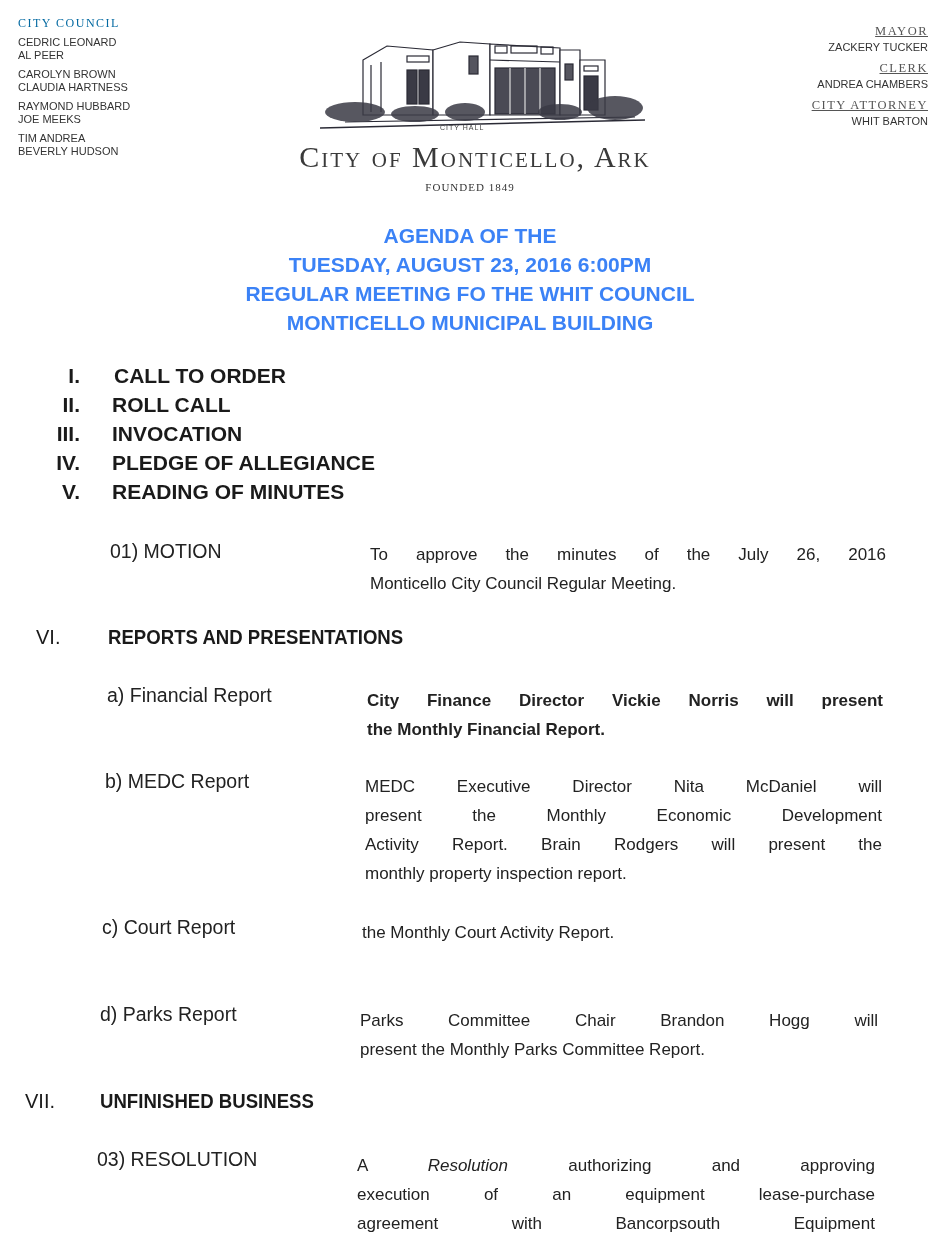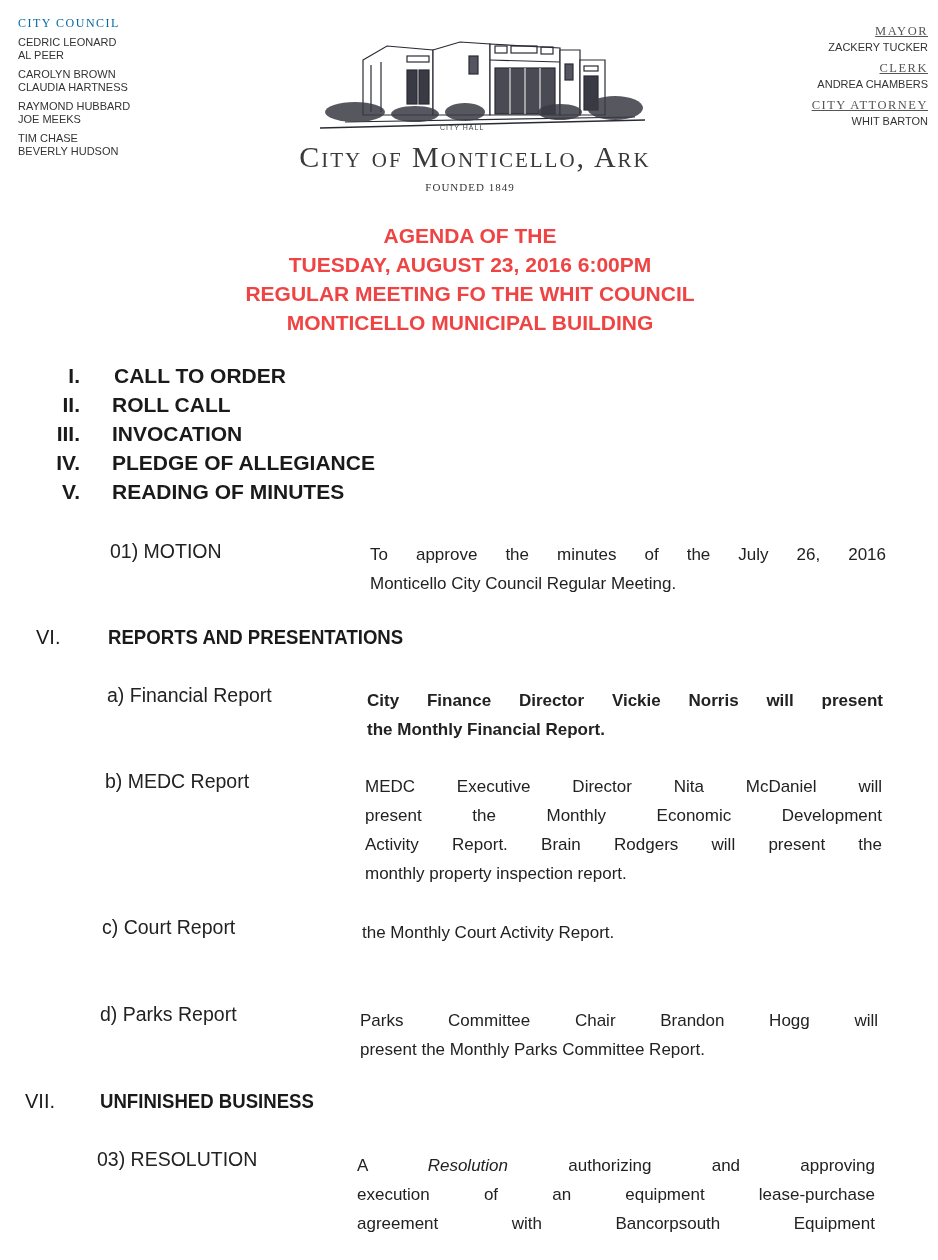--- a/index.html
+++ b/index.html
@@ -16,21 +16,21 @@
   .council-list .pair { margin-bottom: 7px; }
   .right-block { right: 10px; top: 24px; text-align: right; color: #333; }
   .right-block .role { font-family: "Liberation Serif", serif; font-size: 12.5px; letter-spacing: 1.5px; color: #555; margin-top: 8px; text-decoration: underline; }
   .right-block .role:first-child { margin-top: 0; }
   .right-block .name { font-size: 11px; margin-top: 2px; }
   .logo { left: 315px; top: 20px; width: 335px; height: 112px; }
   .city-hall-label { left: 440px; top: 124px; font-size: 7px; letter-spacing: 1px; color: #444; }
   .city-name { left: 210px; top: 140px; width: 530px; font-family: "Liberation Serif", serif; font-size: 30px; letter-spacing: 2px; color: #3a3a3a; text-align: center; font-variant: small-caps; white-space: nowrap; }
   .founded { left: 300px; top: 181px; width: 340px; text-align: center; font-family: "Liberation Serif", serif; font-size: 11px; letter-spacing: 1px; color: #333; }
   
-  .agenda-title { left: 150px; top: 221px; width: 640px; text-align: center; font-weight: bold; font-size: 21px; line-height: 29px; color: #ef4444; }
+  .agenda-title { left: 150px; top: 221px; width: 640px; text-align: center; font-weight: bold; font-size: 21px; line-height: 29px; color: #3b82f6; }
   
   .sec-row { font-weight: bold; font-size: 21px; color: #1a1a1a; white-space: nowrap; }
   .sec-num { position: absolute; text-align: right; width: 70px; }
   .sec-label { position: absolute; left: 112px; }
   .item-label { font-size: 19.5px; color: #222; white-space: nowrap; }
   .item-desc { font-size: 17px; line-height: 29px; color: #222; text-align: justify; }
   .item-desc .line { display: block; text-align: justify; text-align-last: justify; }
   .item-desc .line.last { text-align-last: left; }
   .sub-head { font-size: 20px; font-weight: bold; color: #1a1a1a; transform: scaleX(0.93); transform-origin: left; white-space: nowrap; }
 </style>
@@ -45,21 +45,21 @@
     </div>
   <div class="pair">
       <div>CAROLYN BROWN</div>
       <div>CLAUDIA HARTNESS</div>
     </div>
   <div class="pair">
       <div>RAYMOND HUBBARD</div>
       <div>JOE MEEKS</div>
     </div>
   <div class="pair">
-      <div>TIM CHASE</div>
+      <div>TIM ANDREA</div>
       <div>BEVERLY HUDSON</div>
     </div>
 </div>
 
 <div class="abs right-block">
   <div class="role">MAYOR</div>
   <div class="name">ZACKERY TUCKER</div>
   <div class="role">CLERK</div>
   <div class="name">ANDREA CHAMBERS</div>
   <div class="role">CITY ATTORNEY</div>

